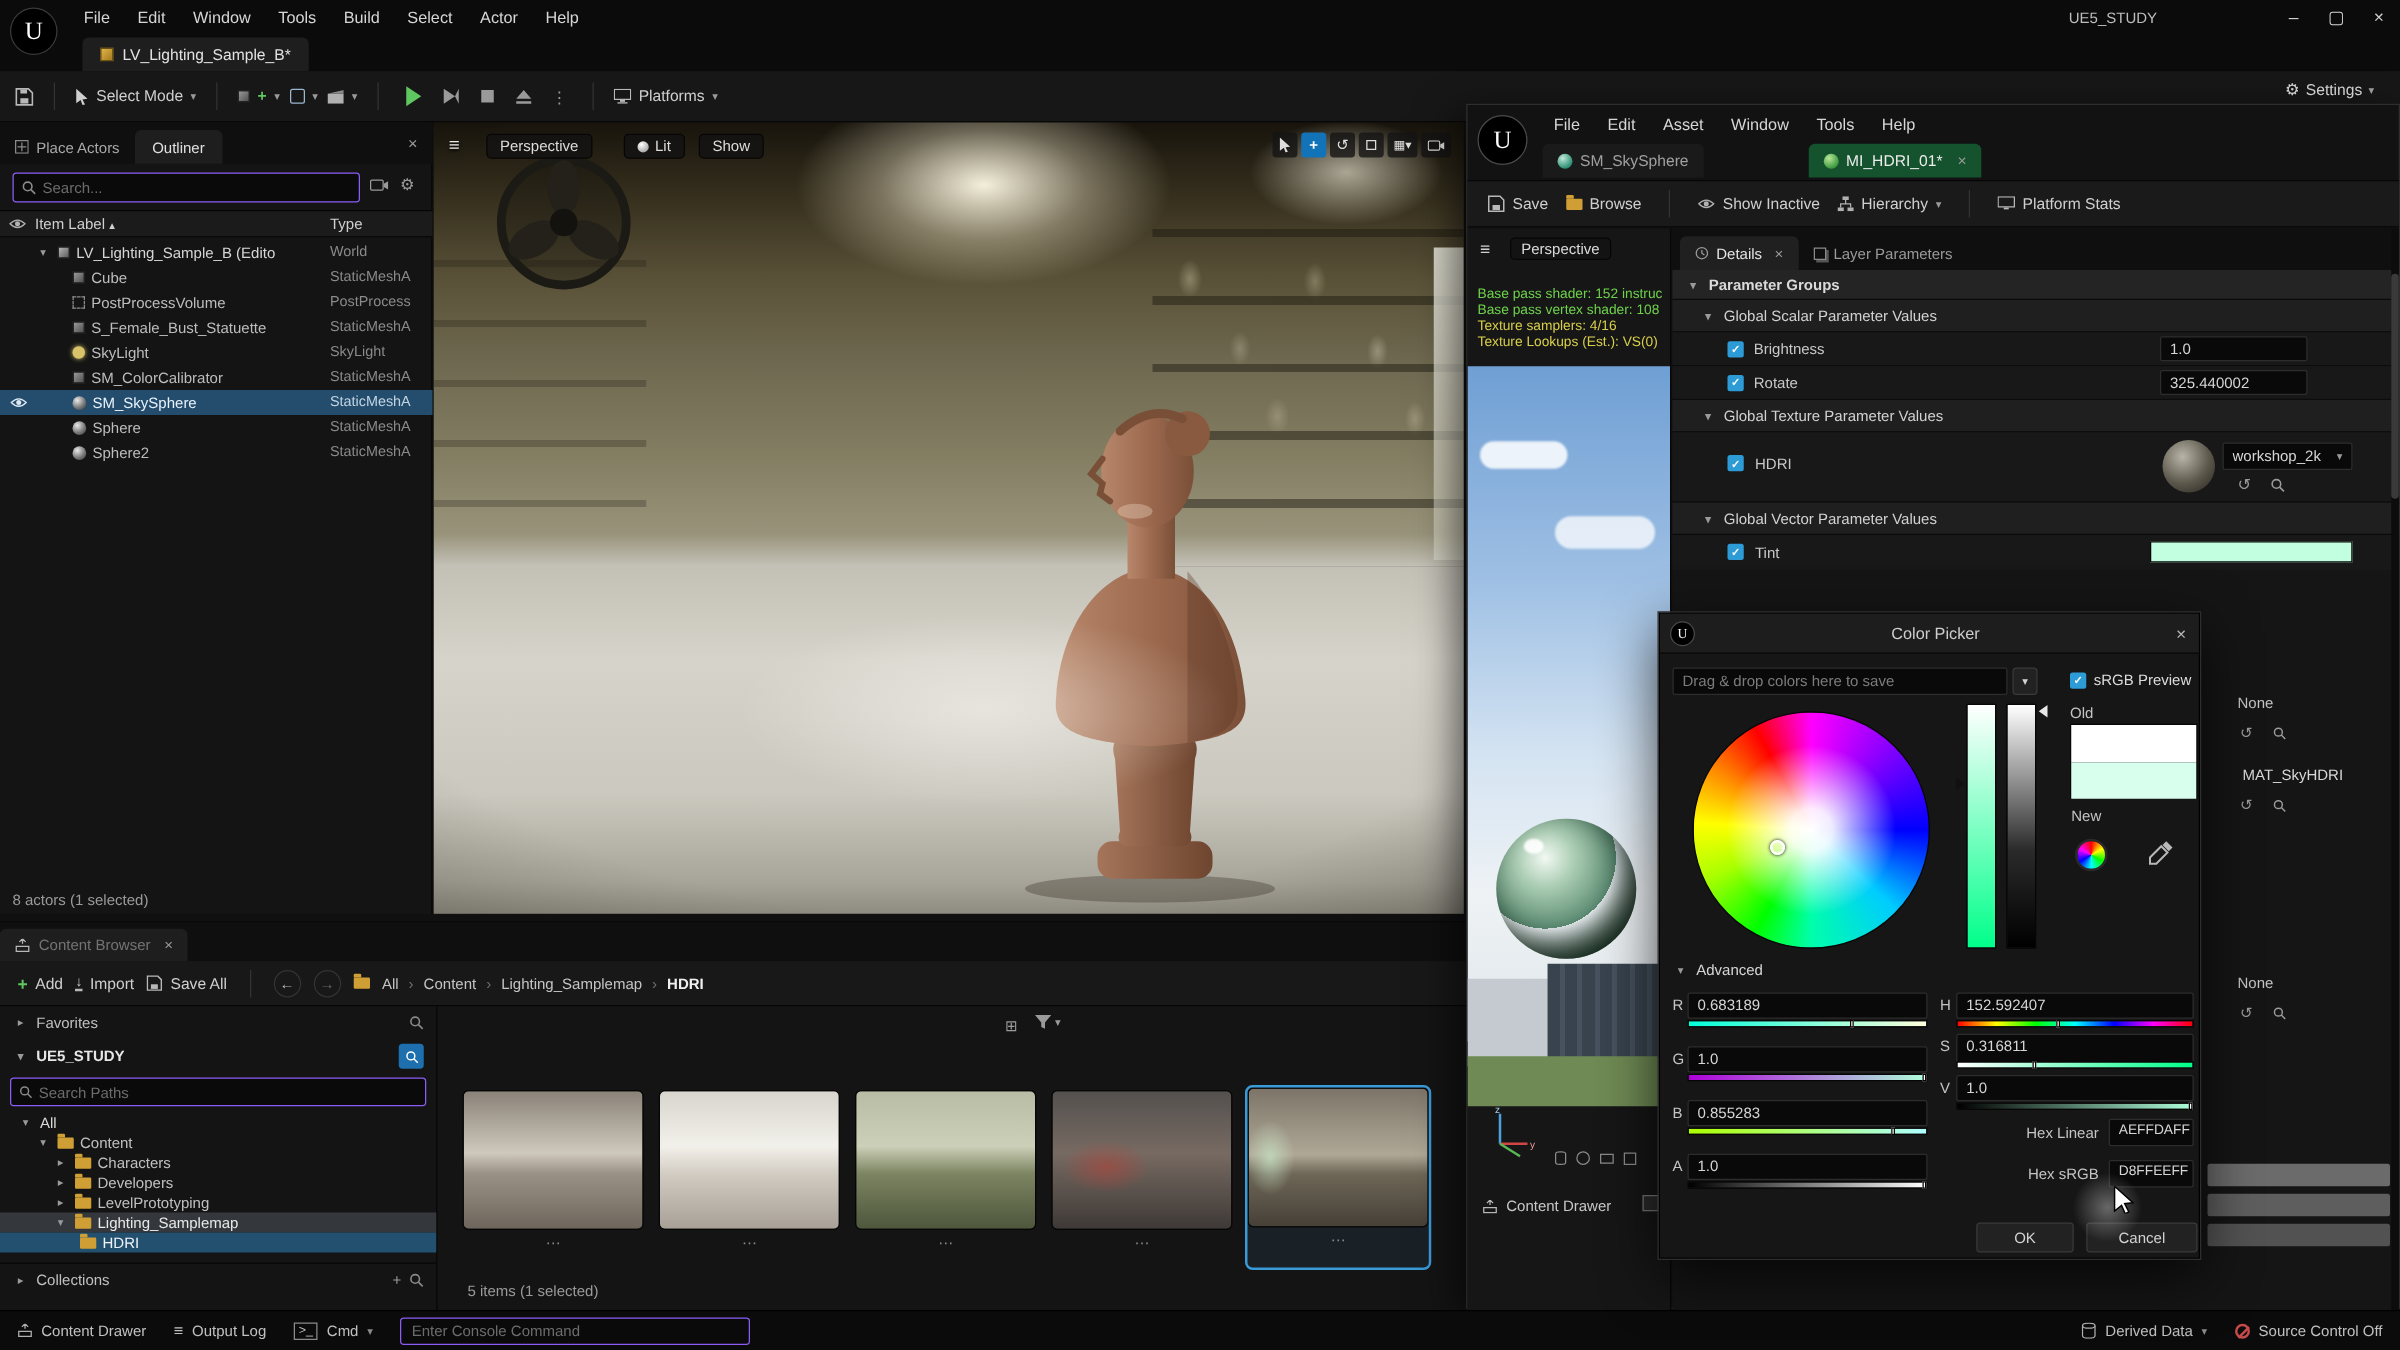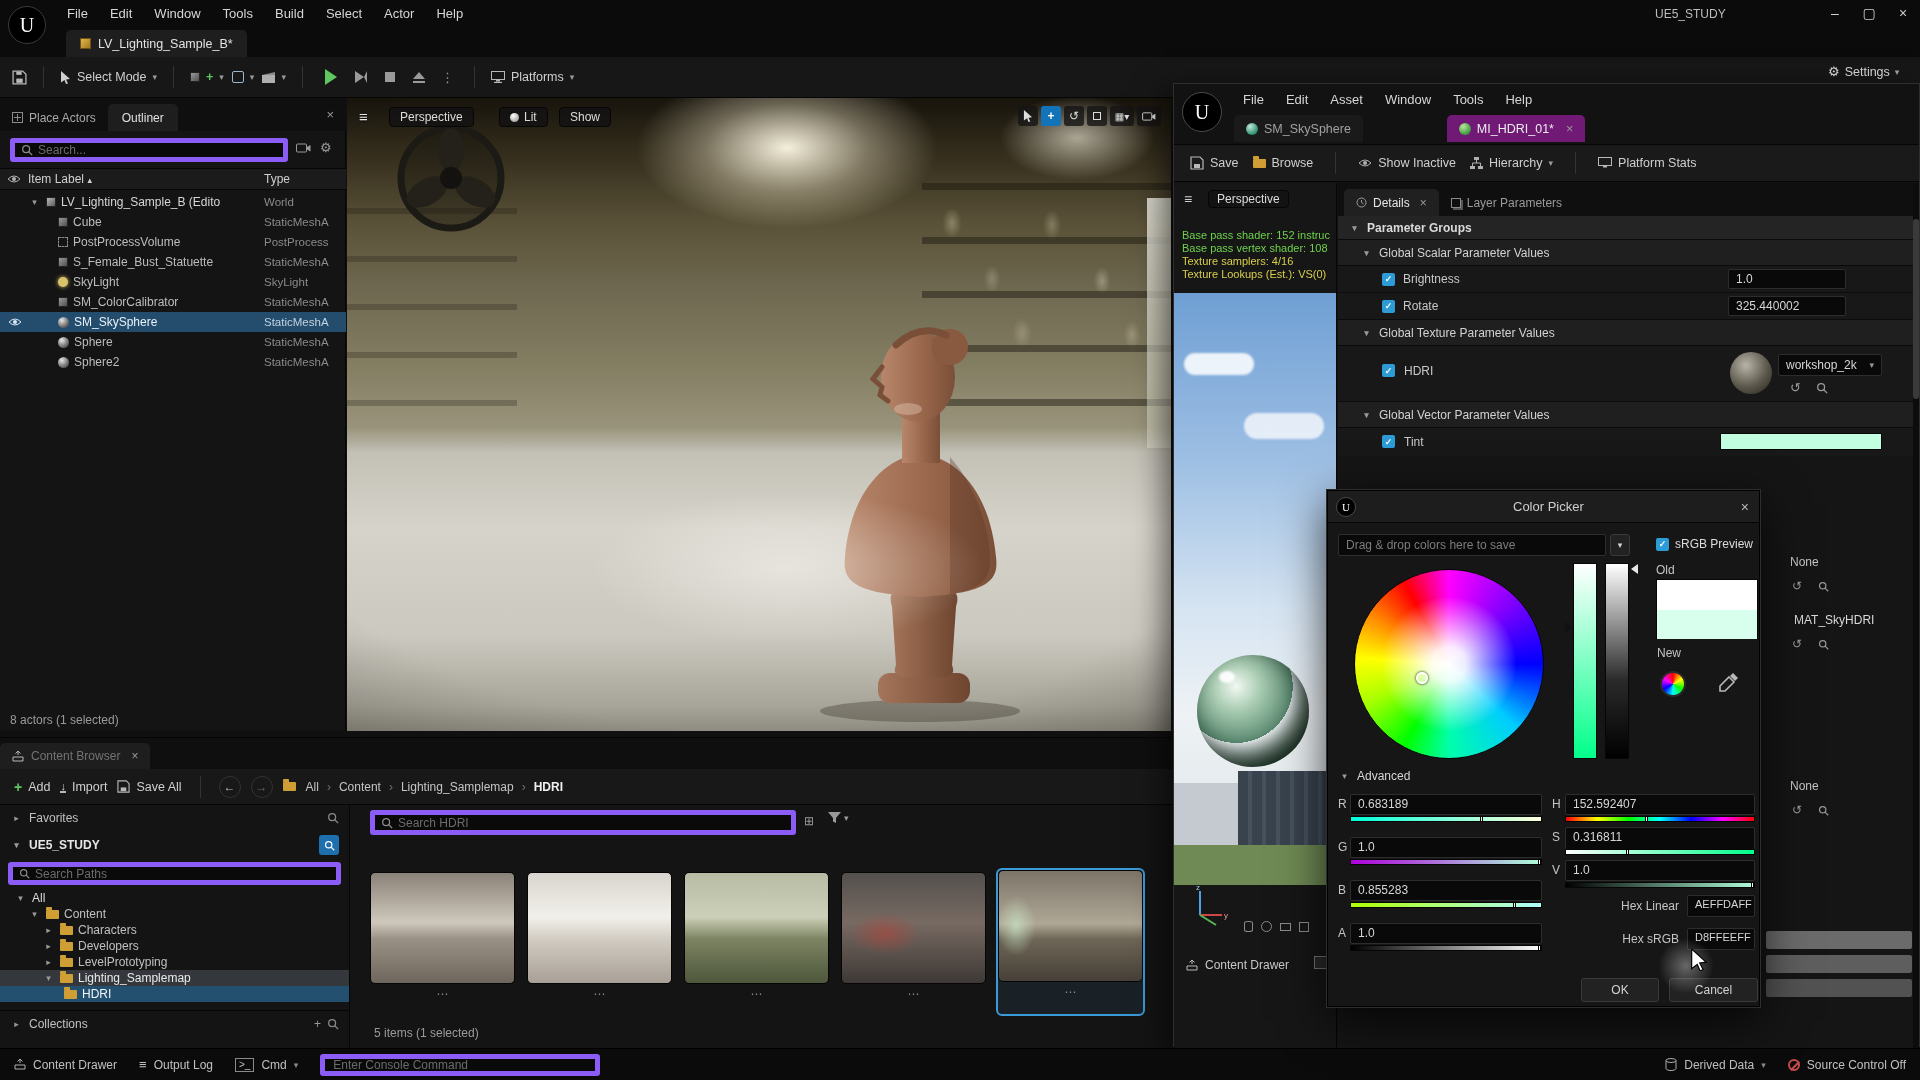--- a/index.html
+++ b/index.html
@@ -21,21 +21,21 @@
 .cbx{width:13px;height:13px;background:#2d9bd6;border-radius:2px;display:flex;align-items:center;justify-content:center;color:#fff;font-size:9px;font-weight:700;flex:none}
 .o-row{display:flex;align-items:center;height:20px;padding-left:40px;gap:5px;color:#bdbdbd}
 .o-row .lbl{flex:1;white-space:nowrap;overflow:hidden;font-size:12px}
 .o-row .typ{width:82px;color:#8a8a8a;font-size:11.5px;white-space:nowrap;overflow:hidden;flex:none}
 .o-row.sel{background:#234c6d;color:#e8f2fa}
 .t-row{display:flex;align-items:center;height:16px;gap:5px;color:#c0c0c0;font-size:12px;white-space:nowrap}
 .chip{background:#262626;border-radius:3px;color:#b4b4b4;padding:3px 10px;font-size:12px;white-space:nowrap}
 .thumb{position:absolute;width:145px;height:144px;border-radius:4px}
 .thumb .img{width:145px;height:112px;border-radius:5px;border:1px solid #060606}
 .thumb .nm{text-align:center;color:#8a8a8a;font-size:12px;line-height:20px}
-.inp{background:#0a0a0a;border:5px solid #8b5cf6;border-radius:3px;color:#cfcfcf;font-size:12px;outline:none;font-family:"Liberation Sans",sans-serif}
+.inp{background:#0a0a0a;border:1px solid #8b5cf6;border-radius:3px;color:#cfcfcf;font-size:12px;outline:none;font-family:"Liberation Sans",sans-serif}
 .inp::placeholder{color:#6c6c6c}
 .vbox{background:#090909;border:1px solid #2d2d2d;color:#d6d6d6;font-size:12px;padding:2px 7px;border-radius:2px;white-space:nowrap;overflow:hidden}
 .grphdr{display:flex;align-items:center;gap:6px;background:#1f1f1f;border-bottom:1px solid #0a0a0a;color:#dadada;font-weight:700;font-size:12px;padding-left:10px}
 .tbtn{display:flex;align-items:center;gap:6px;color:#cfcfcf;font-size:12.5px}
 .mtab{display:flex;align-items:center;gap:6px;height:27px;padding:0 12px;border-radius:5px 5px 0 0;font-size:12.5px}
 .gdot{width:12px;height:12px;border-radius:50%;flex:none}
 .sl{position:absolute;height:6px;border:1px solid #060606}
 .sl .mk{position:absolute;top:-1px;width:3px;height:6px;background:#fff;border:1px solid #000}
 .cpl{color:#c4c4c4;font-size:12px}
 .btn{background:#222;border:1px solid #3a3a3a;border-radius:3px;color:#d2d2d2;font-size:12px;display:flex;align-items:center;justify-content:center}
@@ -429,27 +429,20 @@
         <span style="margin-left:auto;color:#9a9a9a">+</span>
         <span>
             <svg width="12" height="12" viewBox="0 0 14 14">
               <circle cx="6" cy="6" r="4" fill="none" stroke="#8a8a8a" stroke-width="1.5"></circle>
               <line x1="9" y1="9" x2="13" y2="13" stroke="#8a8a8a" stroke-width="1.5"></line>
             </svg>
           </span>
       </div>
     </div>
 
-    <div class="abs flex inp" style="left:370px;top:72px;width:426px;height:25px;padding:0 6px;gap:5px">
-      <svg width="12" height="12" viewBox="0 0 14 14">
-          <circle cx="6" cy="6" r="4" fill="none" stroke="#8a8a8a" stroke-width="1.5"></circle>
-          <line x1="9" y1="9" x2="13" y2="13" stroke="#8a8a8a" stroke-width="1.5"></line>
-        </svg>
-      <input class="inp" style="border: none; background: transparent; width: 380px;" placeholder="Search HDRI">
-    </div>
     <span class="abs" style="left:804px;top:76px;color:#9a9a9a">⊞</span>
     <span class="abs flex" style="left:828px;top:74px;gap:3px;color:#9a9a9a">
         <svg width="13" height="12" viewBox="0 0 13 12">
           <path d="M0 0 H13 L8 6 V11 L5 9.5 V6 Z" fill="#9a9a9a"></path>
         </svg>
         <span style="font-size:9px">▾</span>
       </span>
 
     <div class="thumb" style="left:370px;top:134px">
         <div class="img" style="background:linear-gradient(180deg,#8a8278 0%,#cfc8bc 45%,#9a9186 60%,#6e665c 100%)"></div>
@@ -483,21 +476,21 @@
       <span class="mi">Window</span>
       <span class="mi">Tools</span>
       <span class="mi">Help</span>
     </div>
     <div class="abs flex" style="left:60px;top:31px;gap:4px">
       <span class="mtab" style="background:#1a1a1a;color:#a0a0a0">
         <span class="gdot" style="background:radial-gradient(circle at 35% 30%,#bfe8d8,#2e8f72 70%)"></span>
         <span>SM_SkySphere</span>
       </span>
       <span style="width:76px"></span>
-      <span class="mtab" style="background:#701a75;color:#ececec">
+      <span class="mtab" style="background:#14532d;color:#ececec">
         <span class="gdot" style="background:radial-gradient(circle at 35% 30%,#b8e89a,#3f9a3f 70%)"></span>
         <span>MI_HDRI_01*</span>
         <span style="color:#9a9a9a;margin-left:6px">×</span>
       </span>
     </div>
     <div class="abs flex" style="left:0;top:60px;width:745px;height:38px;background:#1a1a1a;border-top:1px solid #060606;border-bottom:1px solid #060606;padding:0 16px;gap:14px">
       <span class="tbtn">
           <svg width="14" height="14" viewBox="0 0 14 14">
             <path d="M1 1 H10 L13 4 V13 H1 Z" fill="none" stroke="#b8b8b8" stroke-width="1.2"></path>
             <rect x="4" y="8" width="6" height="4" fill="#b8b8b8"></rect>

